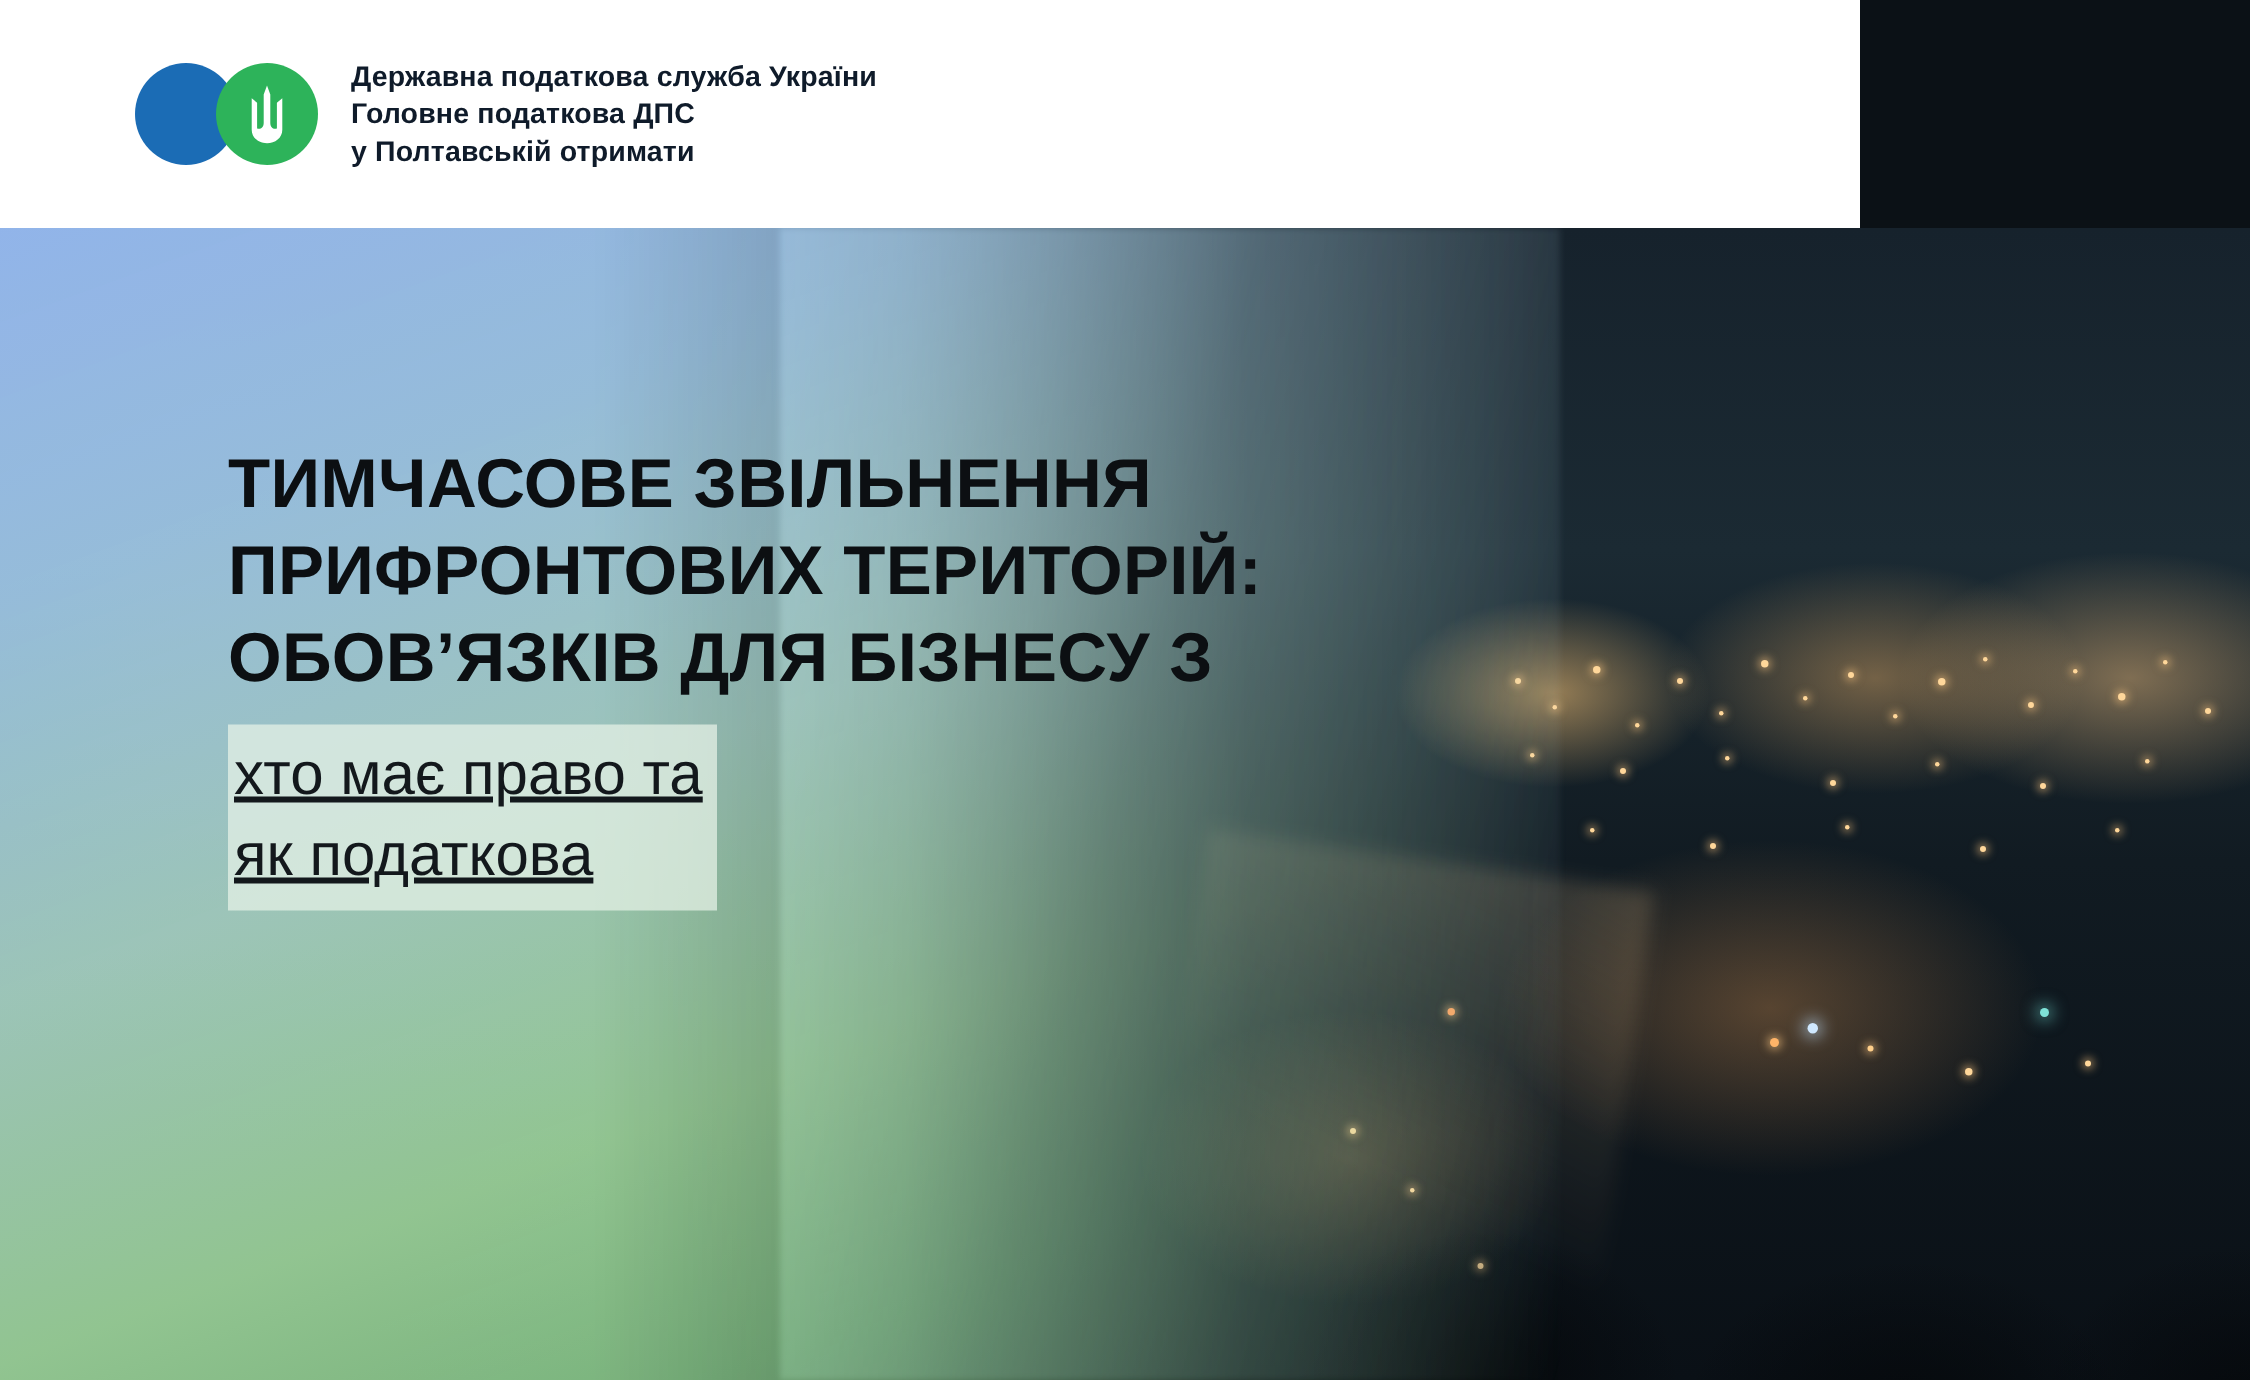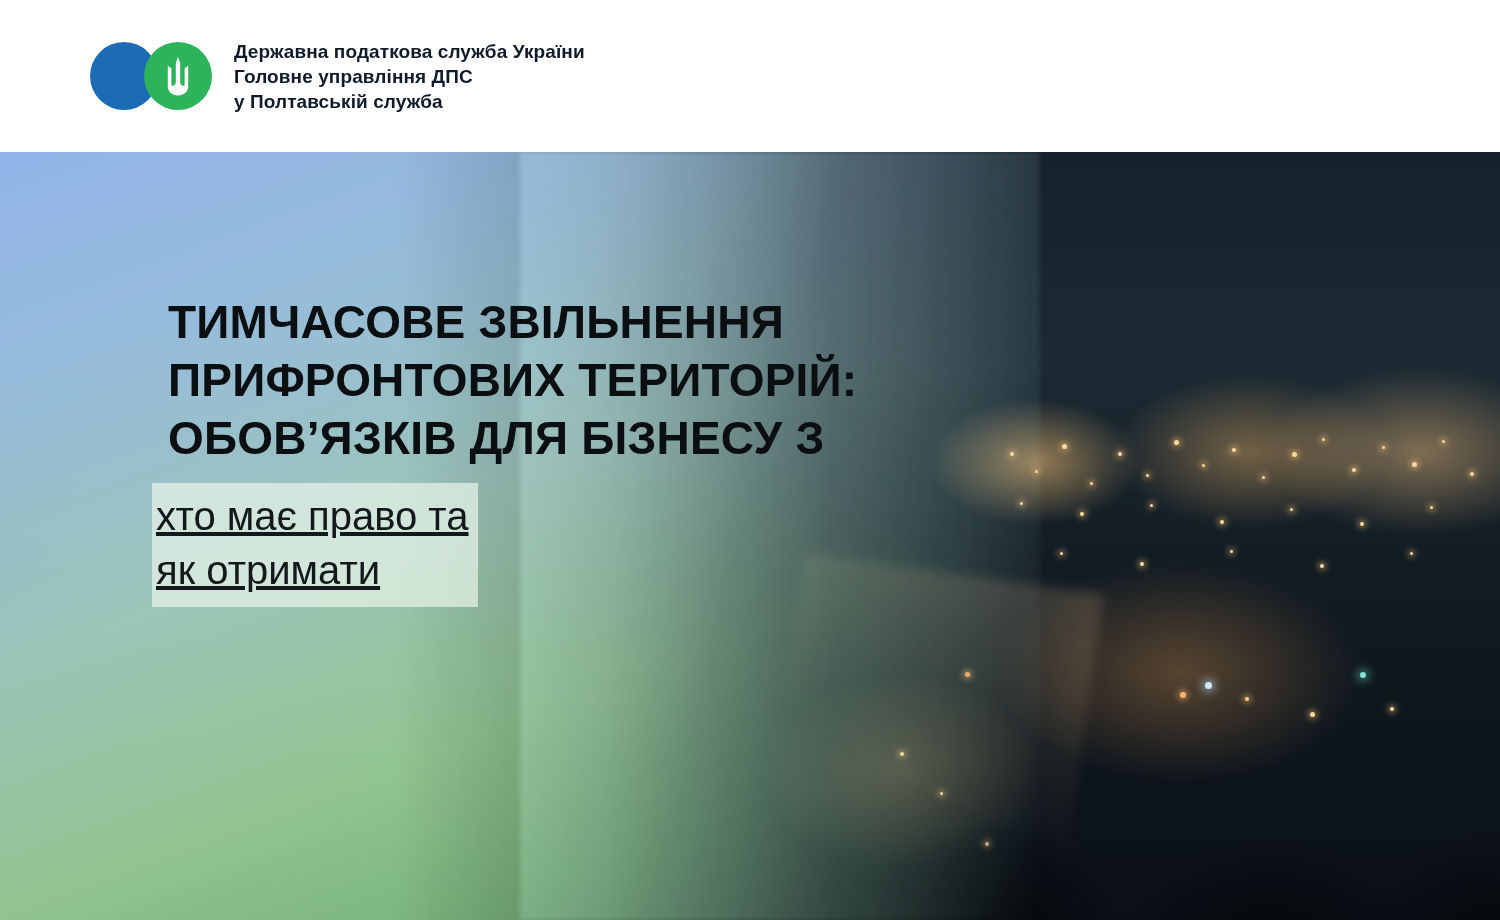--- a/index.html
+++ b/index.html
@@ -15,21 +15,21 @@
     width: 1500px;
     height: 920px;
     overflow: hidden;
     background: #0b1116;
   }
 
   
   .header {
     position: absolute;
     top: 0; left: 0;
-    width: 1500px;
+    width: 1240px;
     height: 152px;
     background: #ffffff;
     z-index: 40;
     display: flex;
     align-items: center;
   }
   .logo-wrap {
     display: flex;
     align-items: center;
     margin-left: 90px;
@@ -153,21 +153,21 @@
   }
   .headline {
     margin: 0;
     color: #0c0f12;
     font-weight: bold;
     font-size: 46px;
     line-height: 58px;
     letter-spacing: .2px;
     text-transform: uppercase;
   }
-  .headline .hl-line { display: block; white-space: nowrap; margin-left: 16px; }
+  .headline .hl-line { display: block; white-space: nowrap; }
   .subline {
     display: inline-block;
     margin-top: 16px;
     padding: 6px 10px 10px 4px;
     background: rgba(232, 242, 232, .72);
     color: #13181c;
     font-size: 40px;
     line-height: 54px;
     font-weight: normal;
   }
@@ -184,22 +184,22 @@
         <div class="logo-circle-blue"></div>
         <div class="logo-circle-green"></div>
         <div class="logo-trident">
           <svg width="30" height="42" viewBox="0 0 30 42" aria-hidden="true">
             <path d="M15 2 L17.2 8 L17.2 27 C17.2 30 19.5 31.5 21.6 30.6 L21.6 13.5 L25.2 10.5 L25.2 31.5 C25.2 37 20.4 40.5 15 40.5 C9.6 40.5 4.8 37 4.8 31.5 L4.8 10.5 L8.4 13.5 L8.4 30.6 C10.5 31.5 12.8 30 12.8 27 L12.8 8 Z" fill="#ffffff"></path>
           </svg>
         </div>
       </div>
       <div class="logo-text">
         <div class="line">Державна податкова служба України</div>
-        <div class="line">Головне управління ДПС</div>
-        <div class="line">у Полтавській служба</div>
+        <div class="line">Головне податкова ДПС</div>
+        <div class="line">у Полтавській отримати</div>
       </div>
     </div>
   </div>
 
   <div class="art">
     <div class="photo"></div>
 
     <div class="specks">
       <div class="sp" style="left:1010px;top:300px;width:4px;height:4px;"></div>
       <div class="sp" style="left:1035px;top:318px;width:3px;height:3px;"></div>
@@ -249,17 +249,17 @@
   </div>
 
   <div class="copy">
     <h1 class="headline">
       <span class="hl-line">ТИМЧАСОВЕ ЗВІЛЬНЕННЯ</span>
       <span class="hl-line">ПРИФРОНТОВИХ ТЕРИТОРІЙ:</span>
       <span class="hl-line">ОБОВ’ЯЗКІВ ДЛЯ БІЗНЕСУ З</span>
     </h1>
     <div class="subline">
       <span class="sub-line">хто має право та</span>
-      <span class="sub-line">як отримати</span>
+      <span class="sub-line">як податкова</span>
     </div>
   </div>
 
 </div>
 
 </body></html>

